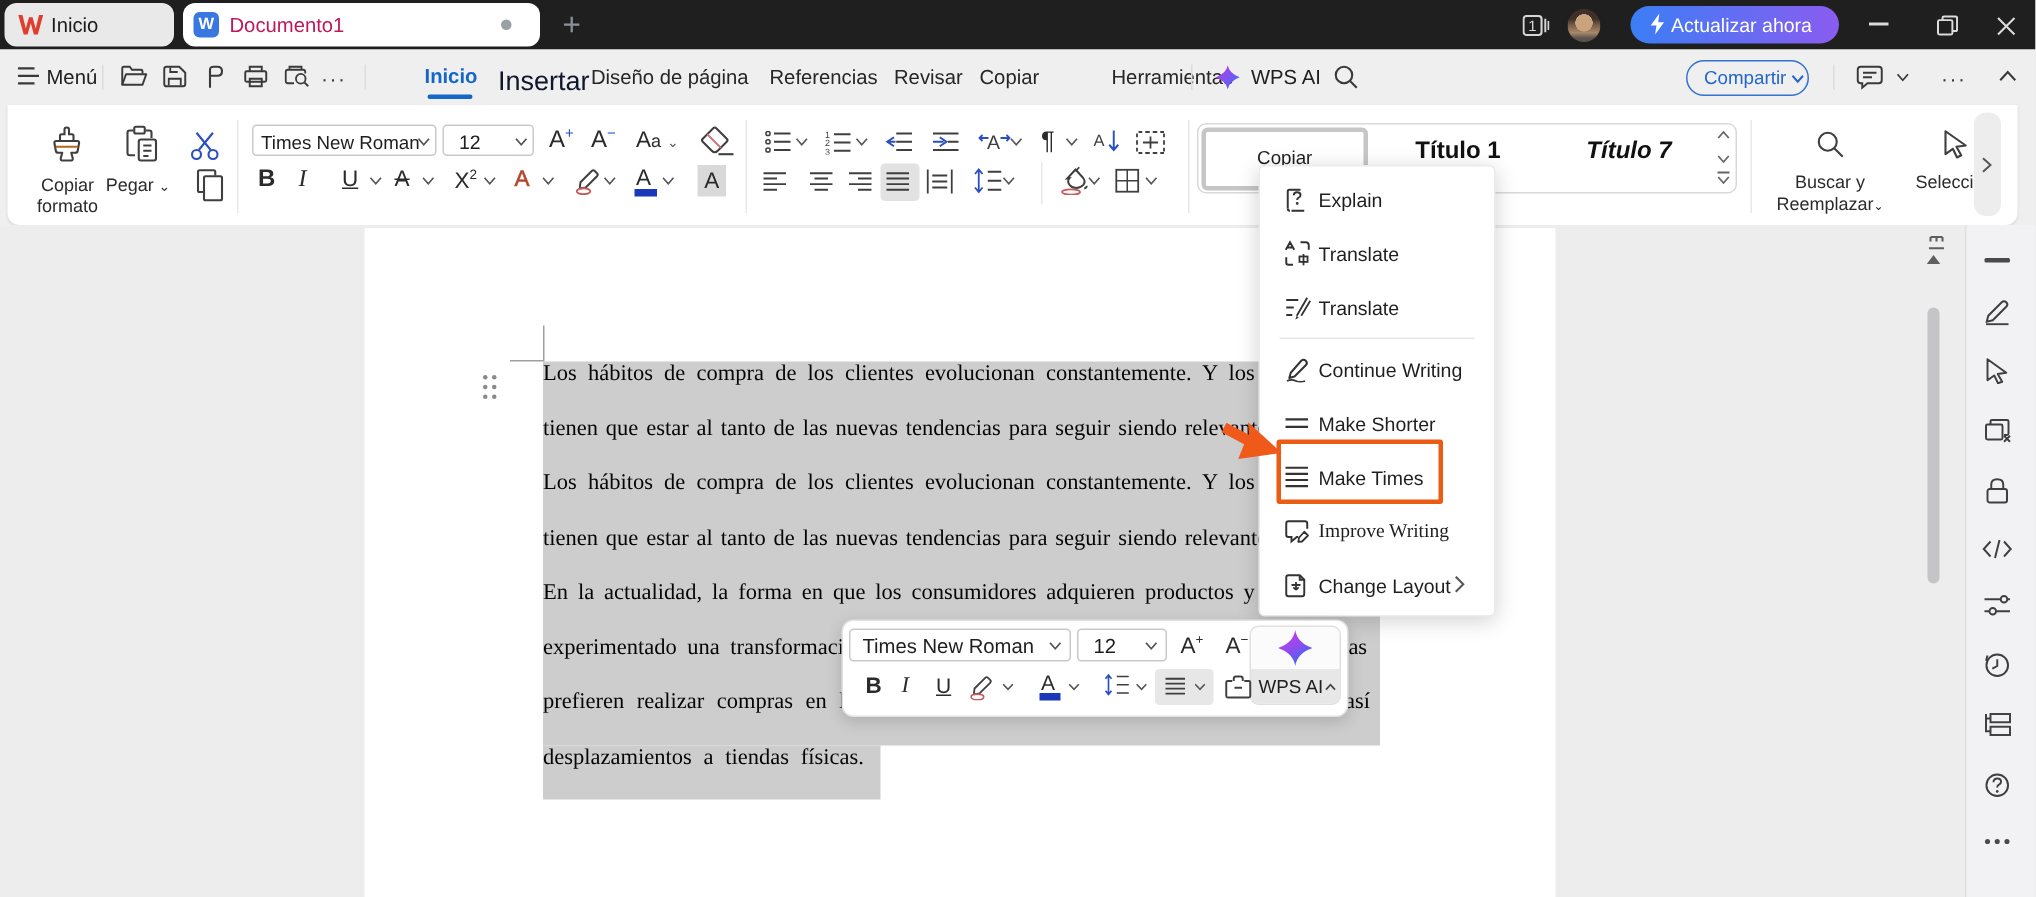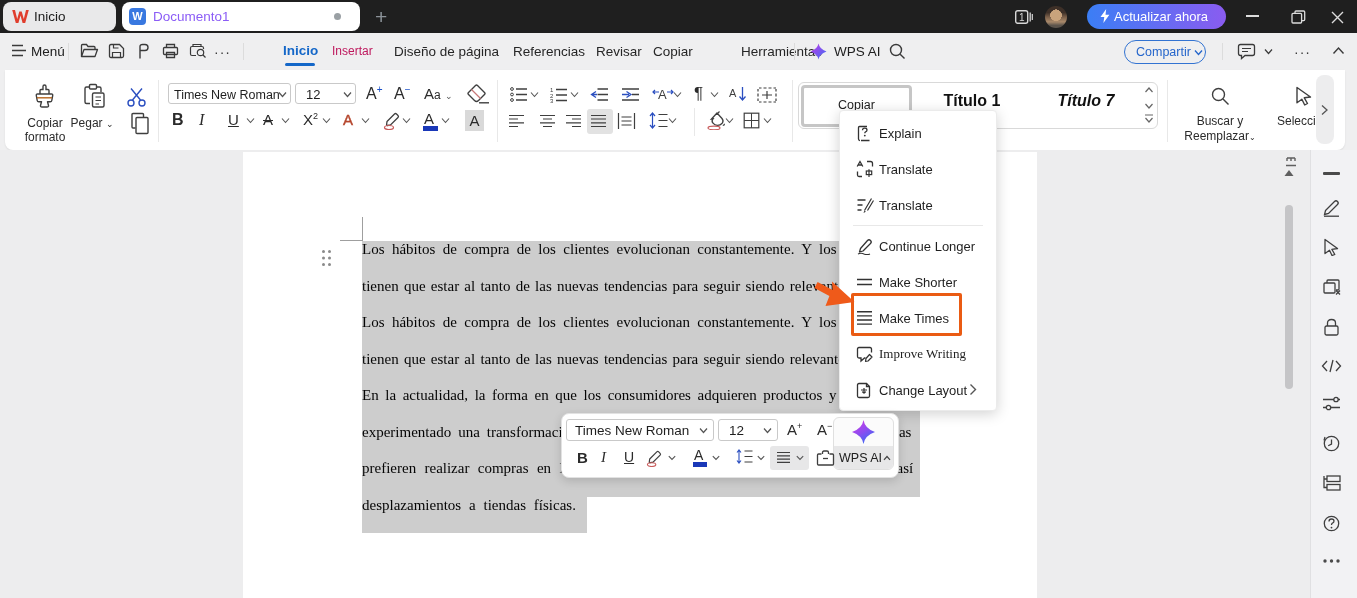--- a/index.html
+++ b/index.html
@@ -14,21 +14,21 @@
 <div class="abs" style="left:0;top:0;width:1357px;height:33px;background:#1f1f1f;"></div>
 <div class="abs" style="left:3px;top:2px;width:113px;height:29px;background:#e9e9ea;border-radius:8px;"></div>
 <div class="abs" id="wpslogo" style="left:11px;top:8px;">
 <svg width="19" height="17" viewBox="0 0 19 17">
       <path d="M1.2 2 L4.8 15 L7.4 15 L9.5 7.5 L11.6 15 L14.2 15 L17.8 2 L15.0 2 L12.8 11 L10.7 3.5 L8.3 3.5 L6.2 11 L4.0 2 Z" fill="#e03e2d"></path>
     </svg>
 </div>
 <div class="abs" style="left:34px;top:9px;font-size:13.5px;color:#1b1b1b;">Inicio</div>
 <div class="abs" style="left:122px;top:2px;width:238px;height:29px;background:#ffffff;border-radius:8px;"></div>
 <div class="abs" style="left:129px;top:8px;width:17px;height:17px;background:#3878e0;border-radius:4px;color:#fff;font-size:11px;font-weight:bold;text-align:center;line-height:17px;">W</div>
-<div class="abs" style="left:153px;top:9px;font-size:13.5px;color:#8b5cf6;">Documento1</div>
+<div class="abs" style="left:153px;top:9px;font-size:13.5px;color:#be185d;">Documento1</div>
 <div class="abs" style="left:334px;top:13px;width:7px;height:7px;border-radius:50%;background:#9aa0a4;"></div>
 <div class="abs" style="left:375px;top:7px;color:#8b9298;font-size:21px;font-weight:300;line-height:19px;">+</div>
 
 <div class="abs" style="left:1015px;top:10px;">
 <svg width="18" height="14" viewBox="0 0 18 14">
       <rect x="0.7" y="0.7" width="12" height="12.6" rx="2" fill="none" stroke="#d6d6d6" stroke-width="1.4"></rect>
       <text x="6.7" y="10.6" font-size="10" fill="#d6d6d6" text-anchor="middle" font-family="Liberation Sans">1</text>
       <line x1="15.2" y1="2.5" x2="15.2" y2="11.5" stroke="#d6d6d6" stroke-width="1.3"></line>
       <line x1="17.3" y1="4" x2="17.3" y2="10" stroke="#d6d6d6" stroke-width="1.2"></line>
     </svg>
@@ -91,21 +91,21 @@
       <path d="M1.5 5 Q1.5 3.5 3 3.5 L13 3.5 Q14.5 3.5 14.5 5 L14.5 6 M1.5 5 V11 Q1.5 12.5 3 12.5 L7 12.5 M4 3.5 V1.5 h8 V3.5" fill="none" stroke="#3a3a3a" stroke-width="1.2"></path>
       <circle cx="11.5" cy="9.5" r="3.2" fill="none" stroke="#3a3a3a" stroke-width="1.2"></circle>
       <line x1="14" y1="12" x2="16.5" y2="14.5" stroke="#3a3a3a" stroke-width="1.2"></line>
     </svg>
   </div>
 <div class="abs" style="left:214px;top:44px;font-size:14px;color:#3a3a3a;letter-spacing:1px;">···</div>
 <div class="abs" style="left:243px;top:43px;width:1px;height:17px;background:#dcdcdc;"></div>
 
 <div class="abs" style="left:283px;top:43px;font-size:13.5px;font-weight:bold;color:#1467c8;">Inicio</div>
 <div class="abs" style="left:285px;top:63px;width:30px;height:3px;border-radius:2px;background:#1467c8;"></div>
-<div class="abs" style="left:332px;top:44px;font-size:12px;color:#be185d;text-align:center;">Insertar</div>
+<div class="abs" style="left:332px;top:44px;font-size:18px;color:#0f172a;text-align:center;">Insertar</div>
 <div class="abs" style="left:394px;top:44px;font-size:13.5px;color:#262626;">Diseño de página</div>
 <div class="abs" style="left:513px;top:44px;font-size:13.5px;color:#262626;">Referencias</div>
 <div class="abs" style="left:596px;top:44px;font-size:13.5px;color:#262626;">Revisar</div>
 <div class="abs" style="left:653px;top:44px;font-size:13.5px;color:#262626;">Copiar</div>
 <div class="abs" style="left:700px;top:44px;font-size:13.5px;color:#262626;margin-left:41px;">Herramientas</div>
 <div class="abs" style="left:794px;top:43px;width:1px;height:17px;background:#dcdcdc;"></div>
 <div class="abs" id="sparkle-sm" style="left:810px;top:43px;">
     <svg width="17" height="17" viewBox="0 0 17 17">
       <defs>
         <linearGradient id="g1" x1="0" y1="0" x2="1" y2="1">
@@ -576,21 +576,21 @@
     </span>
     <span class="mit">Translate</span>
   </div>
 <div class="abs mi" style="top:238px;">
     <span class="mic">
       <svg width="18" height="17" viewBox="0 0 18 17">
         <path d="M11.5 2.5 Q13 1 14.5 2.5 Q16 4 14.5 5.5 L7 13 L3.5 14 L4.5 10.5 Z" fill="none" stroke="#333" stroke-width="1.3" stroke-linejoin="round"></path>
         <path d="M2 16 Q5 14.5 8 16 Q11 17.3 14 16" fill="none" stroke="#333" stroke-width="1.2"></path>
       </svg>
     </span>
-    <span class="mit">Continue Longer</span>
+    <span class="mit">Continue Writing</span>
   </div>
 <div class="abs mi" style="top:274px;">
     <span class="mic">
       <svg width="17" height="12" viewBox="0 0 17 12">
         <path d="M1 3.5 h15 M1 8.5 h15" stroke="#333" stroke-width="1.5"></path>
       </svg>
     </span>
     <span class="mit">Make Shorter</span>
   </div>
 <div class="abs mi" style="top:310px;">

